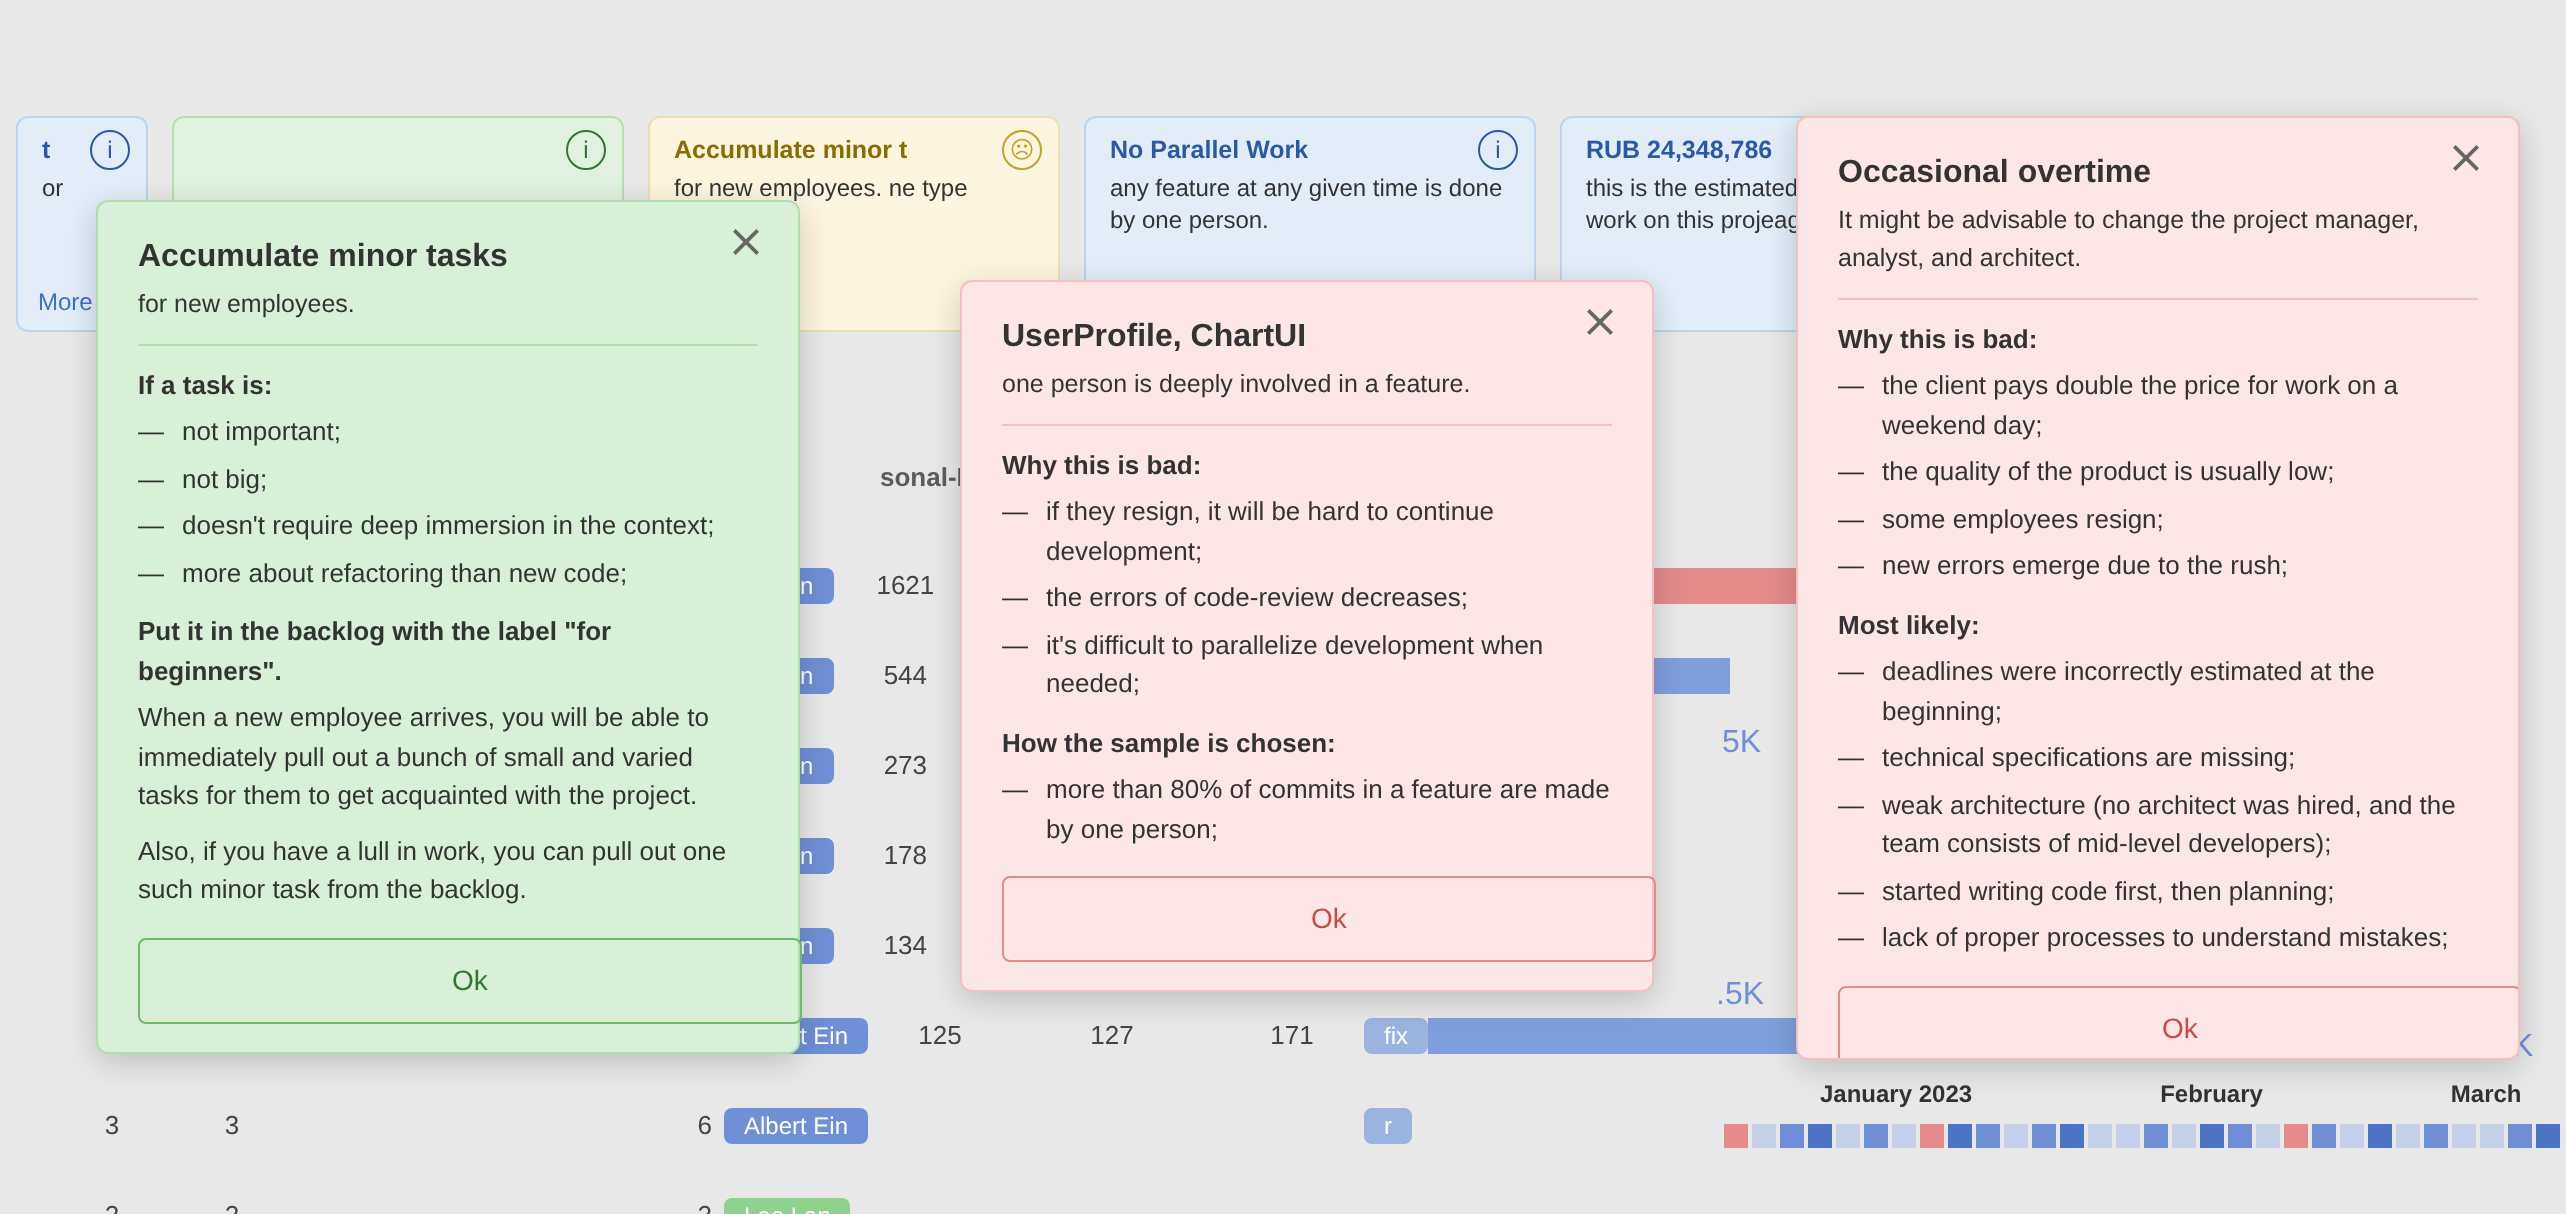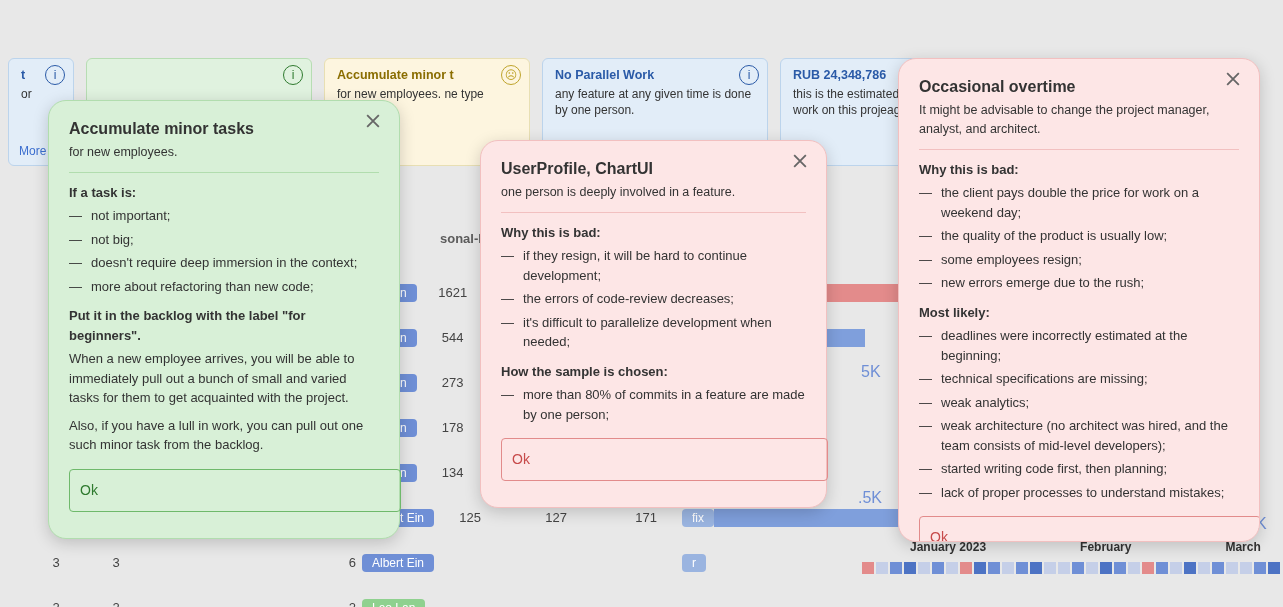--- a/index.html
+++ b/index.html
@@ -37,31 +37,31 @@
 
 
 .months{position:absolute;left:910px;top:540px;display:flex;gap:94px;font-size:12px;font-weight:600;color:#333}
 .heatmap{position:absolute;left:862px;top:562px;display:flex;gap:2px}
 .heatmap div{width:12px;height:12px;background:#c5cfe8}
 .heatmap div.d1{background:#6f8fd6}
 .heatmap div.d2{background:#4d73c4}
 .heatmap div.r{background:#e38b8b}
 
 
-.modal{position:absolute;border-radius:18px;box-shadow:0 4px 16px rgba(0,0,0,.18);padding:16px 20px 26px 20px;font-size:13px;line-height:1.5}
+.modal{position:absolute;border-radius:6px;box-shadow:0 4px 16px rgba(0,0,0,.18);padding:16px 20px 14px 20px;font-size:13px;line-height:1.5}
 .modal .close{position:absolute;top:10px;right:12px;width:24px;height:24px;cursor:pointer;color:#666}
 .modal .close svg{width:20px;height:20px}
 .modal h2{margin:0 0 2px 0;font-size:16px;font-weight:700}
 .modal .sub{font-size:12.5px;margin-bottom:10px}
 .modal hr{border:none;border-top:1px solid rgba(0,0,0,.12);margin:10px 0}
 .modal .sect{font-weight:700;margin:10px 0 4px 0}
 .modal ul{margin:2px 0;padding-left:0;list-style:none}
 .modal ul li{position:relative;padding-left:22px;margin:4px 0}
 .modal ul li:before{content:"—";position:absolute;left:0;top:0}
-.modal .okbtn{display:block;width:100%;padding:10px;margin-top:14px;border-radius:4px;text-align:left;font-size:14px;font-weight:500;cursor:pointer;background:transparent}
+.modal .okbtn{display:block;width:100%;padding:10px;margin-top:14px;border-radius:4px;text-align:center;font-size:14px;font-weight:500;cursor:pointer;background:transparent}
 .m-green{background:#d8f0d7;border:1px solid #b1ddae}
 .m-green .okbtn{border:1.4px solid #6fb96b;color:#2f7a2f}
 .m-green hr{border-top-color:#b1ddae}
 .m-pink{background:#fde6e6;border:1px solid #f2c0c0}
 .m-pink .okbtn{border:1.4px solid #e28b8b;color:#c74a4a}
 .m-pink hr{border-top-color:#f2c0c0}
 .scrollable{overflow:hidden}
 </style>
 </head>
 <body>
@@ -292,19 +292,18 @@
   <ul id="p2-l1">
       <li>the client pays double the price for work on a weekend day;</li>
       <li>the quality of the product is usually low;</li>
       <li>some employees resign;</li>
       <li>new errors emerge due to the rush;</li>
     </ul>
   <div class="sect">Most likely:</div>
   <ul id="p2-l2">
       <li>deadlines were incorrectly estimated at the beginning;</li>
       <li>technical specifications are missing;</li>
-      <li>weak analytics;</li>
       <li>weak architecture (no architect was hired, and the team consists of mid-level developers);</li>
       <li>started writing code first, then planning;</li>
       <li>lack of proper processes to understand mistakes;</li>
     </ul>
   <div class="okbtn">Ok</div>
 </div>
 
 </body></html>

